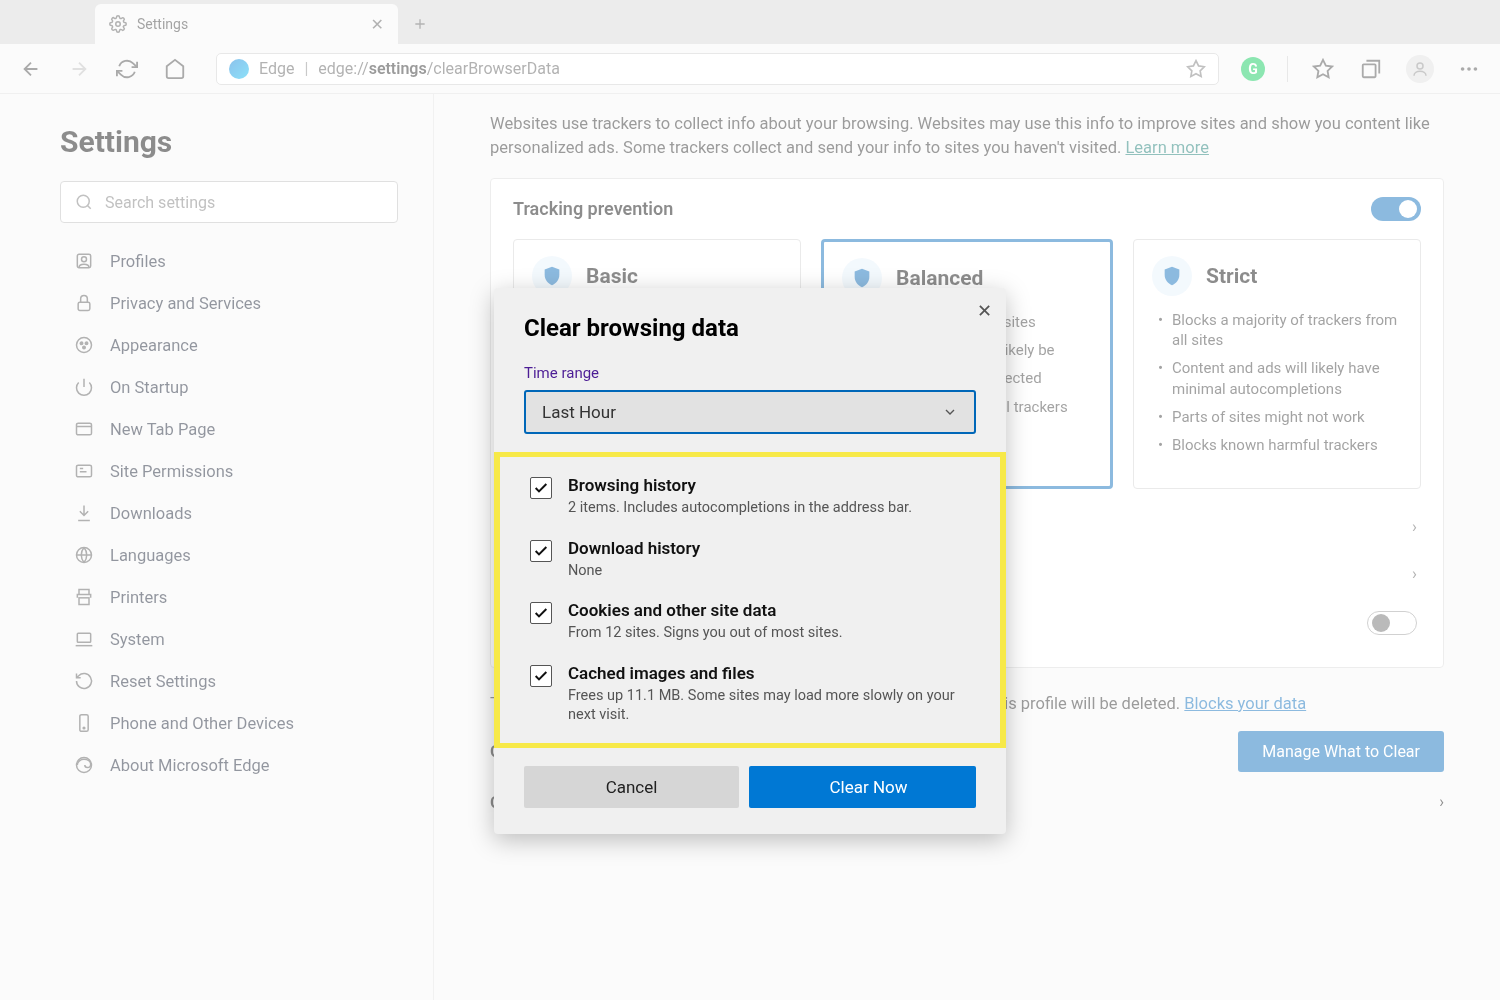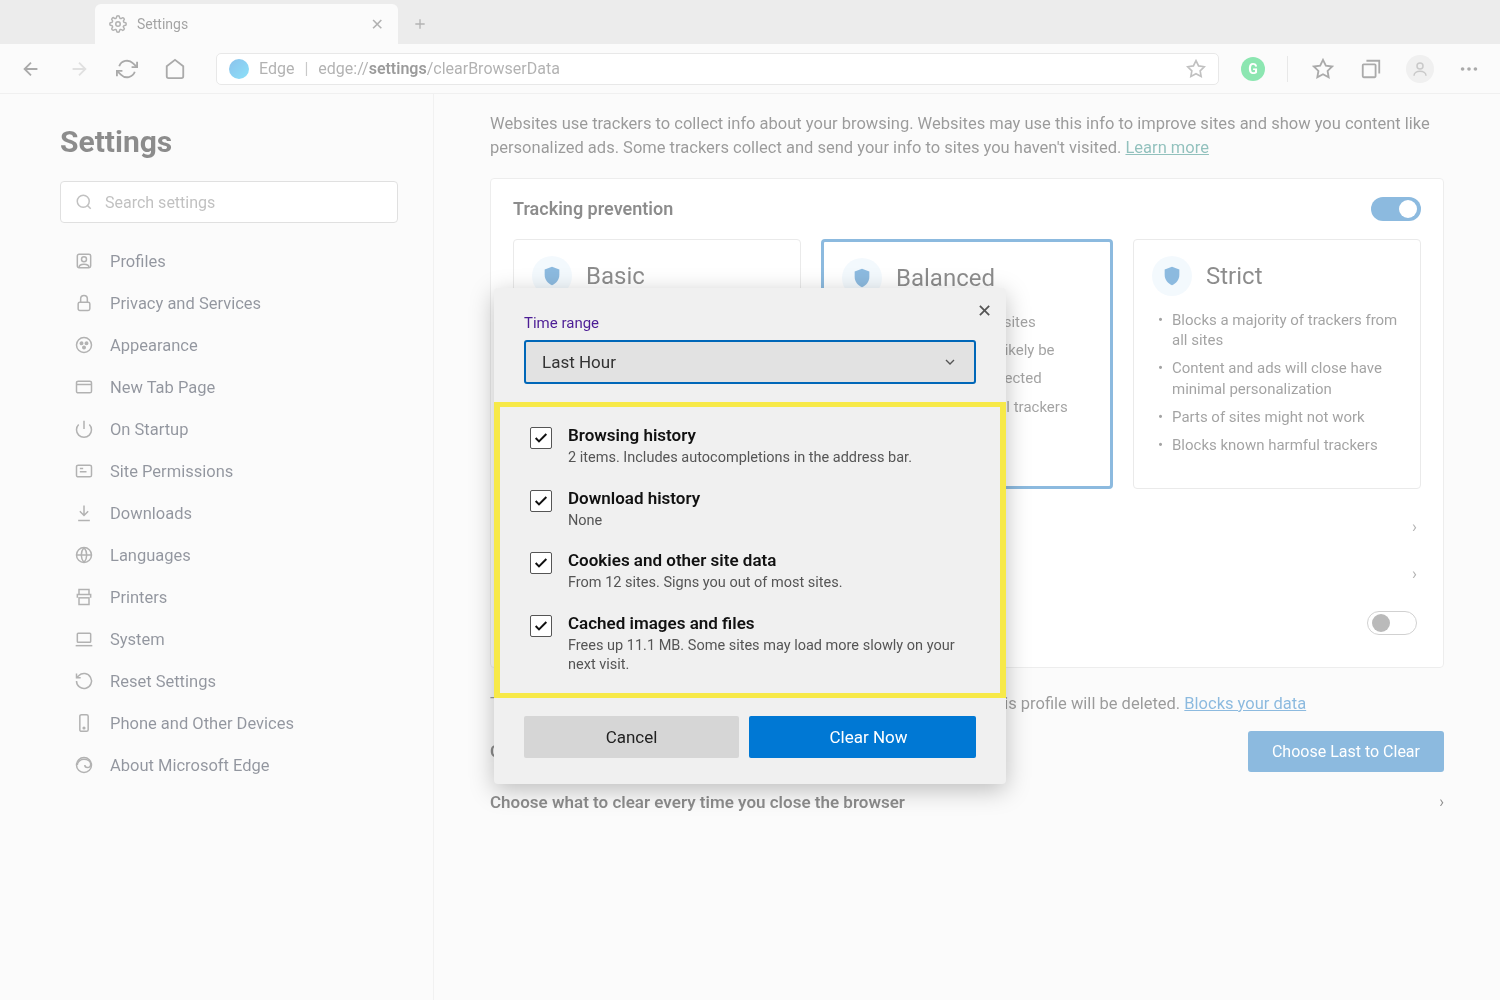--- a/index.html
+++ b/index.html
@@ -46,21 +46,21 @@
 .toggle::after { content: ''; width: 18px; height: 18px; background: #fff; border-radius: 50%; position: absolute; top: 3px; right: 4px; }
 .toggle.off { background: #fff; border: 1px solid #999; }
 .toggle.off::after { background: #666; left: 4px; right: auto; top: 2px; }
 
 .cards { display: flex; gap: 20px; margin-bottom: 14px; }
 .card { flex: 1; border: 1px solid #d0d0d0; border-radius: 4px; padding: 16px 18px; min-height: 250px; }
 .card.selected { border: 3px solid #0067b8; }
 .card-head { display: flex; align-items: center; gap: 14px; margin-bottom: 14px; }
 .shield { width: 40px; height: 40px; border-radius: 50%; background: #e5f1fb; display: flex; align-items: center; justify-content: center; }
 .shield svg { fill: #0067b8; }
-.card-title { font-size: 24px; font-weight: 400; }
+.card-title { font-size: 21px; font-weight: 700; }
 .card ul { list-style: none; padding-left: 6px; }
 .card li { font-size: 15px; color: #333; margin-bottom: 8px; position: relative; padding-left: 14px; line-height: 1.35; }
 .card li::before { content: '•'; position: absolute; left: 0; }
 
 .row-link { display: flex; align-items: center; justify-content: space-between; padding: 14px 4px; font-size: 16.5px; color: #222; }
 .row-link .chev { color: #555; }
 
 .section-text { font-size: 16.5px; color: #222; margin: 26px 0 18px; }
 .section-text a { color: #0067b8; text-decoration: underline; }
 .action-row { display: flex; align-items: center; justify-content: space-between; margin-bottom: 20px; }
@@ -206,33 +206,33 @@
               <circle cx="9" cy="10" r="1.5" fill="currentColor"></circle>
               <circle cx="15" cy="10" r="1.5" fill="currentColor"></circle>
               <circle cx="12" cy="15" r="1.5" fill="currentColor"></circle>
             </svg>
           </span>
           <span>Appearance</span>
         </li>
         <li>
           <span class="icon">
             <svg viewBox="0 0 24 24" width="20" height="20" fill="none" stroke="currentColor" stroke-width="1.8">
+              <path d="M12 2v10M18.36 6.64a9 9 0 1 1-12.73 0"></path>
+            </svg>
+          </span>
+          <span>On Startup</span>
+        </li>
+        <li>
+          <span class="icon">
+            <svg viewBox="0 0 24 24" width="20" height="20" fill="none" stroke="currentColor" stroke-width="1.8">
               <rect x="3" y="5" width="18" height="14" rx="2"></rect>
               <path d="M3 9h18"></path>
             </svg>
           </span>
           <span>New Tab Page</span>
-        </li>
-        <li>
-          <span class="icon">
-            <svg viewBox="0 0 24 24" width="20" height="20" fill="none" stroke="currentColor" stroke-width="1.8">
-              <path d="M12 2v10M18.36 6.64a9 9 0 1 1-12.73 0"></path>
-            </svg>
-          </span>
-          <span>On Startup</span>
         </li>
         <li>
           <span class="icon">
             <svg viewBox="0 0 24 24" width="20" height="20" fill="none" stroke="currentColor" stroke-width="1.8">
               <rect x="3" y="5" width="18" height="14" rx="2"></rect>
               <path d="M7 9h4M7 13h8"></path>
             </svg>
           </span>
           <span>Site Permissions</span>
         </li>
@@ -341,21 +341,21 @@
             <div class="card-head">
               <div class="shield">
                 <svg width="22" height="22" viewBox="0 0 24 24">
                   <path d="M12 2l8 3v6c0 5-3.5 9.5-8 11-4.5-1.5-8-6-8-11V5l8-3z"></path>
                 </svg>
               </div>
               <div class="card-title">Strict</div>
             </div>
             <ul>
               <li>Blocks a majority of trackers from all sites</li>
-              <li>Content and ads will close have minimal personalization</li>
+              <li>Content and ads will likely have minimal autocompletions</li>
               <li>Parts of sites might not work</li>
               <li>Blocks known harmful trackers</li>
             </ul>
           </div>
         </div>
       <div class="row-link">
           <span>Blocked trackers</span>
           <span class="chev">›</span>
         </div>
       <div class="row-link">
@@ -364,32 +364,33 @@
         </div>
       <div class="row-link">
           <span>Always use "Strict" tracking prevention when browsing InPrivate</span>
           <div class="toggle off"></div>
         </div>
     </div>
 
     <p class="section-text"><span>This includes history, passwords, cookies, and more. Only data from this profile will be deleted. </span><a href="#">Blocks your data</a></p>
     <div class="action-row">
       <div class="lbl">Clear browsing data now</div>
-      <button class="primary-btn">Choose Last to Clear</button>
+      <button class="primary-btn">Manage What to Clear</button>
     </div>
     <div class="action-row">
       <div class="lbl">Choose what to clear every time you close the browser</div>
       <span class="chev">›</span>
     </div>
   </div>
 </div>
 
 <div class="overlay">
   <div class="dialog">
     <button class="dialog-close">✕</button>
+    <h2>Clear browsing data</h2>
     <div class="field-lbl">Time range</div>
     <div class="select">
       <span>Last Hour</span>
       <span>
           <svg width="16" height="16" viewBox="0 0 24 24" fill="none" stroke="#555" stroke-width="2">
             <polyline points="6 9 12 15 18 9"></polyline>
           </svg>
         </span>
     </div>
     <div class="check-list" id="check-list">

